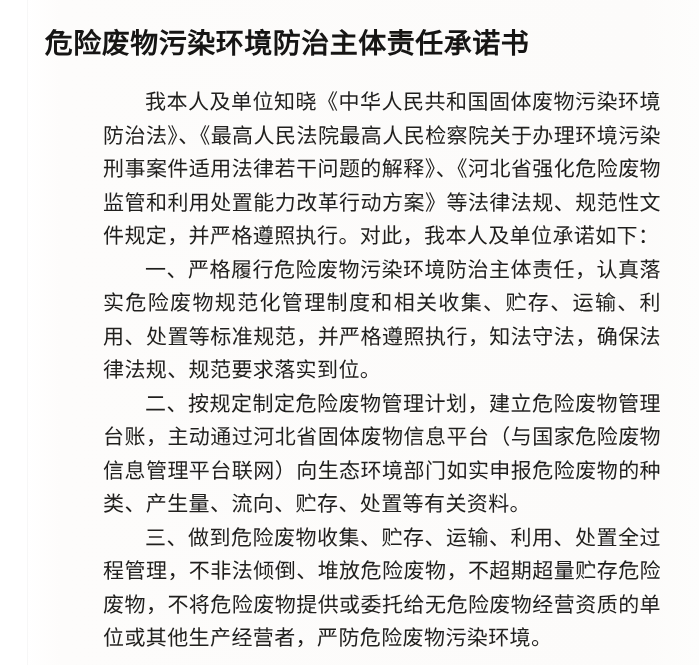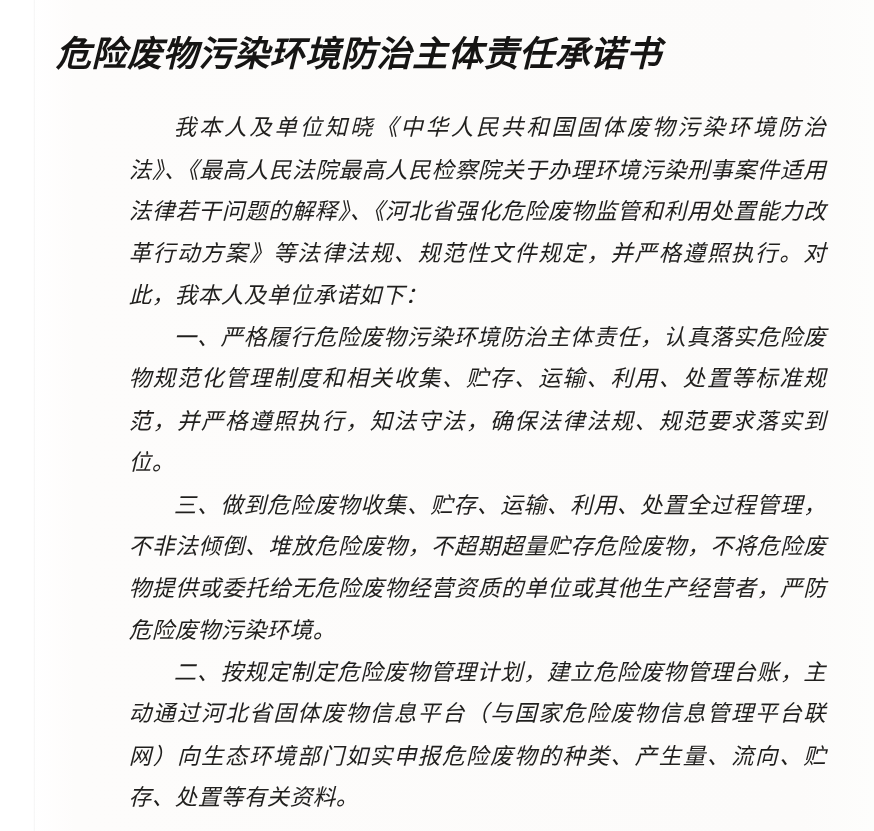--- a/index.html
+++ b/index.html
@@ -16,21 +16,20 @@
     background:
       linear-gradient(90deg, #ffffff 0px, #ffffff 26px, #fdfcfb 60px, #fcfbfa 640px, #fdfdfc 699px),
       #fdfcfb;
   }
   .page {
     position: relative;
     width: 574px;
     height: 665px;
     box-sizing: border-box;
     color: #1c1b19;
-    font-style: italic;
   }
   
   .scan-edge {
     position: absolute;
     left: 27px;
     top: 0;
     width: 1px;
     height: 665px;
     background: rgba(0,0,0,0.03);
     pointer-events: none;
@@ -44,21 +43,21 @@
     font-weight: bold;
     letter-spacing: 0.5px;
     color: #161514;
     white-space: nowrap;
   }
   .doc-body {
     position: absolute;
     top: 86px;
     left: 103px;
     width: 558px;
-    font-size: 18px;
+    font-size: 21px;
     line-height: 33.5px;
     text-align: justify;
     text-justify: inter-ideograph;
     letter-spacing: 0.4px;
     color: #201f1d;
   }
   .doc-body p {
     margin: 0;
     padding: 0;
     text-indent: 2em;
@@ -68,16 +67,16 @@
 <body>
 
 <div class="page">
   <div class="scan-edge"></div>
 
   <h1 class="doc-title">危险废物污染环境防治主体责任承诺书</h1>
 
   <div class="doc-body">
     <p>我本人及单位知晓《中华人民共和国固体废物污染环境防治法》、《最高人民法院最高人民检察院关于办理环境污染刑事案件适用法律若干问题的解释》、《河北省强化危险废物监管和利用处置能力改革行动方案》等法律法规、规范性文件规定，并严格遵照执行。对此，我本人及单位承诺如下：</p>
     <p>一、严格履行危险废物污染环境防治主体责任，认真落实危险废物规范化管理制度和相关收集、贮存、运输、利用、处置等标准规范，并严格遵照执行，知法守法，确保法律法规、规范要求落实到位。</p>
+    <p>二、按规定制定危险废物管理计划，建立危险废物管理台账，主动通过河北省固体废物信息平台（与国家危险废物信息管理平台联网）向生态环境部门如实申报危险废物的种类、产生量、流向、贮存、处置等有关资料。</p>
     <p>三、做到危险废物收集、贮存、运输、利用、处置全过程管理，不非法倾倒、堆放危险废物，不超期超量贮存危险废物，不将危险废物提供或委托给无危险废物经营资质的单位或其他生产经营者，严防危险废物污染环境。</p>
-    <p>二、按规定制定危险废物管理计划，建立危险废物管理台账，主动通过河北省固体废物信息平台（与国家危险废物信息管理平台联网）向生态环境部门如实申报危险废物的种类、产生量、流向、贮存、处置等有关资料。</p>
   </div>
 </div>
 
 </body></html>

